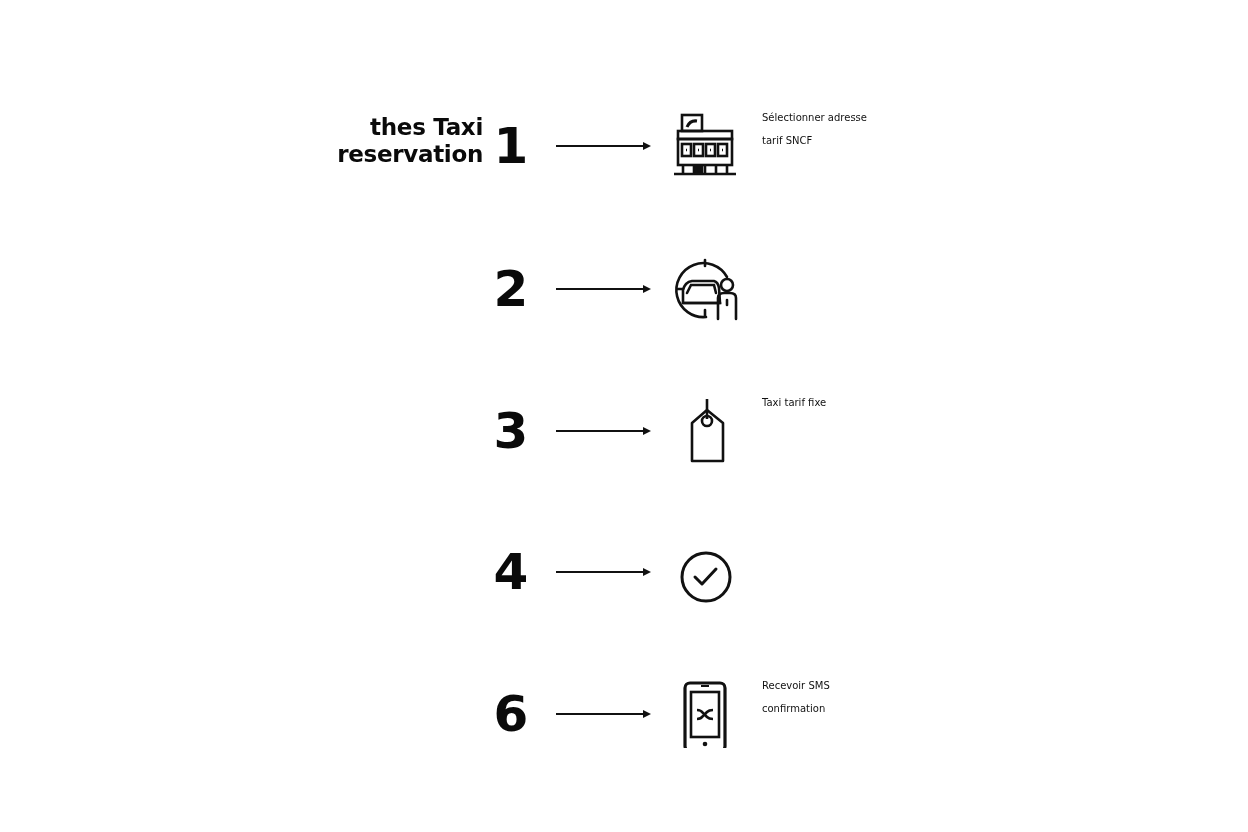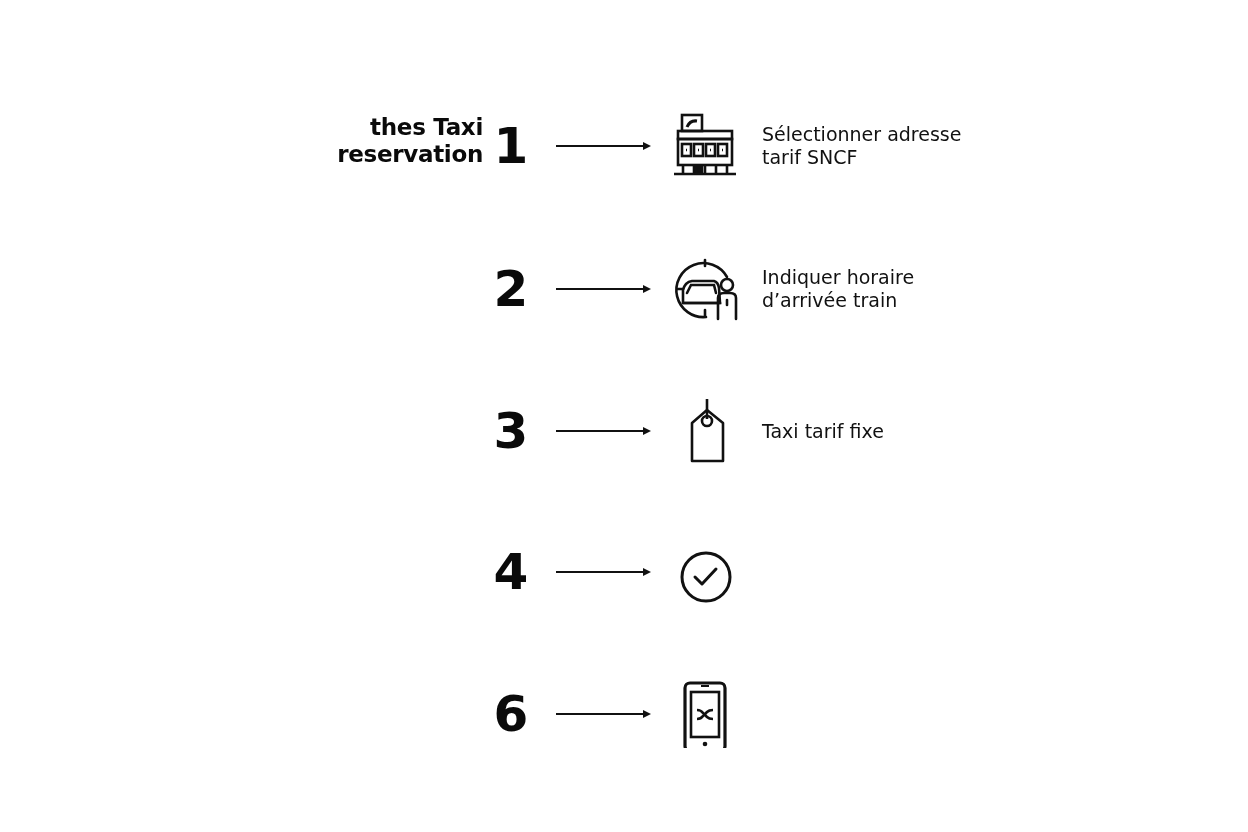--- a/index.html
+++ b/index.html
@@ -80,23 +80,22 @@
     height: 68px;
   }
   .icon svg { width: 100%; height: 100%; display: block; }
   .label {
     position: absolute;
     left: 762px;
     top: 0;
     height: 80px;
     display: flex;
     flex-direction: column;
-    justify-content: center;
-    font-family: "DejaVu Sans", sans-serif;
-    font-size: 19px;
+    font-family: "DejaVu Sans", sans-serif;
+    font-size: 10px;
     line-height: 23px;
     color: #111;
   }
   .label span { display: block; white-space: nowrap; }
 </style>
 </head>
 <body>
 
 <div class="title">
   <span>thes Taxi</span>
@@ -151,24 +150,20 @@
       <line x1="8" y1="34" x2="13" y2="34"></line>
       <line x1="35" y1="55" x2="35" y2="61"></line>
       <path d="M13 48 L13 35 Q15 27 22 26 L44 26 Q48 27 49 33 L50 48 Z"></path>
       <path d="M17 38 L21 30 L44 30 L46 38"></path>
       <line x1="13" y1="48" x2="50" y2="48"></line>
       <circle cx="57" cy="30" r="6"></circle>
       <path d="M48 64 L48 43 Q48 38 54 38 L60 38 Q66 38 66 43 L66 64"></path>
       <line x1="57" y1="45" x2="57" y2="50"></line>
     </svg>
   </div>
-  <div class="label">
-    <span>Indiquer horaire</span>
-    <span>d’arrivée train</span>
-  </div>
 </div>
 
 <div class="step" style="top:391px;">
   <div class="step-number">3</div>
   <div class="arrow">
       <div class="shaft"></div>
       <div class="head"></div>
     </div>
   <div class="icon">
     <svg viewBox="0 0 70 68" fill="none" stroke="#111" stroke-width="2.6" stroke-linejoin="round">
@@ -205,13 +200,17 @@
   <div class="icon">
     <svg viewBox="0 0 70 68" fill="none" stroke="#111" stroke-width="2.6">
       <rect x="15" y="6" width="40" height="68" rx="5" stroke-width="3.2" transform="translate(0,-3)"></rect>
       <rect x="21" y="12" width="28" height="45"></rect>
       <line x1="31" y1="6" x2="39" y2="6" stroke-width="2"></line>
       <circle cx="35" cy="64" r="2.3" fill="#111" stroke="none"></circle>
       <path d="M27 30 Q31 30 33 33 L37 37 Q39 39 43 39" stroke-width="2.6"></path>
       <path d="M27 39 Q31 39 33 36 L37 32 Q39 30 43 30" stroke-width="2.6"></path>
     </svg>
   </div>
+  <div class="label">
+    <span>Recevoir SMS</span>
+    <span>confirmation</span>
+  </div>
 </div>
 
 </body></html>

